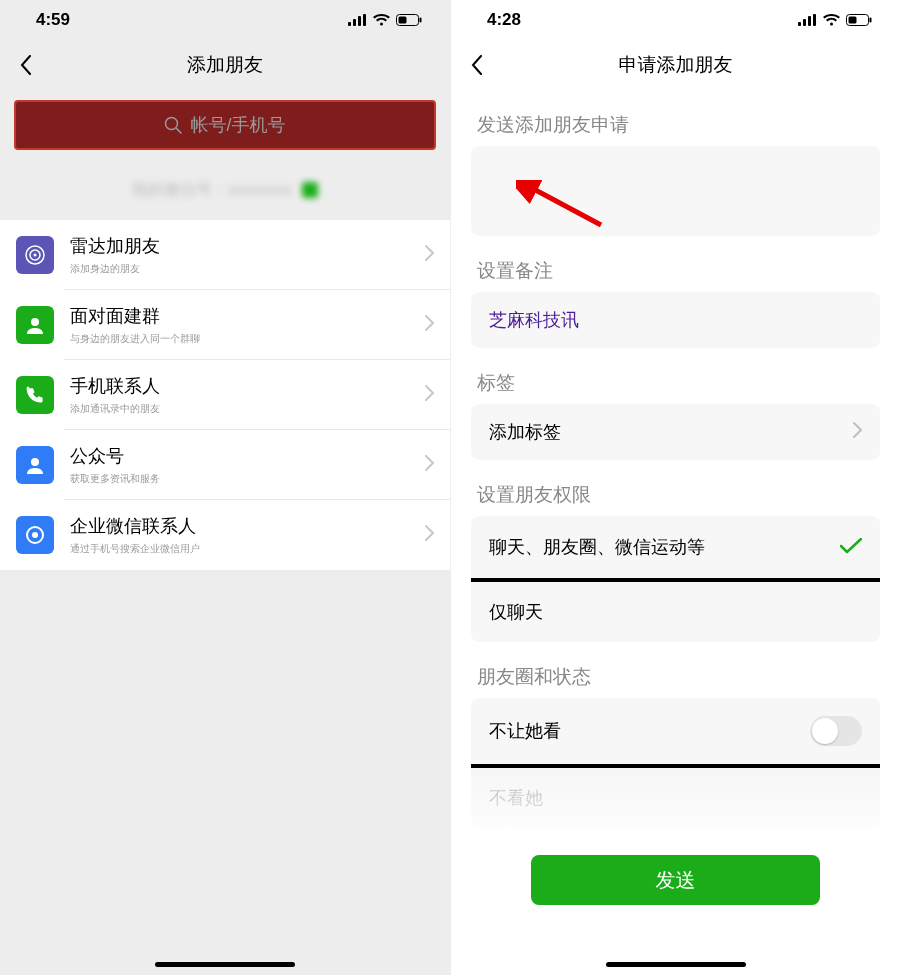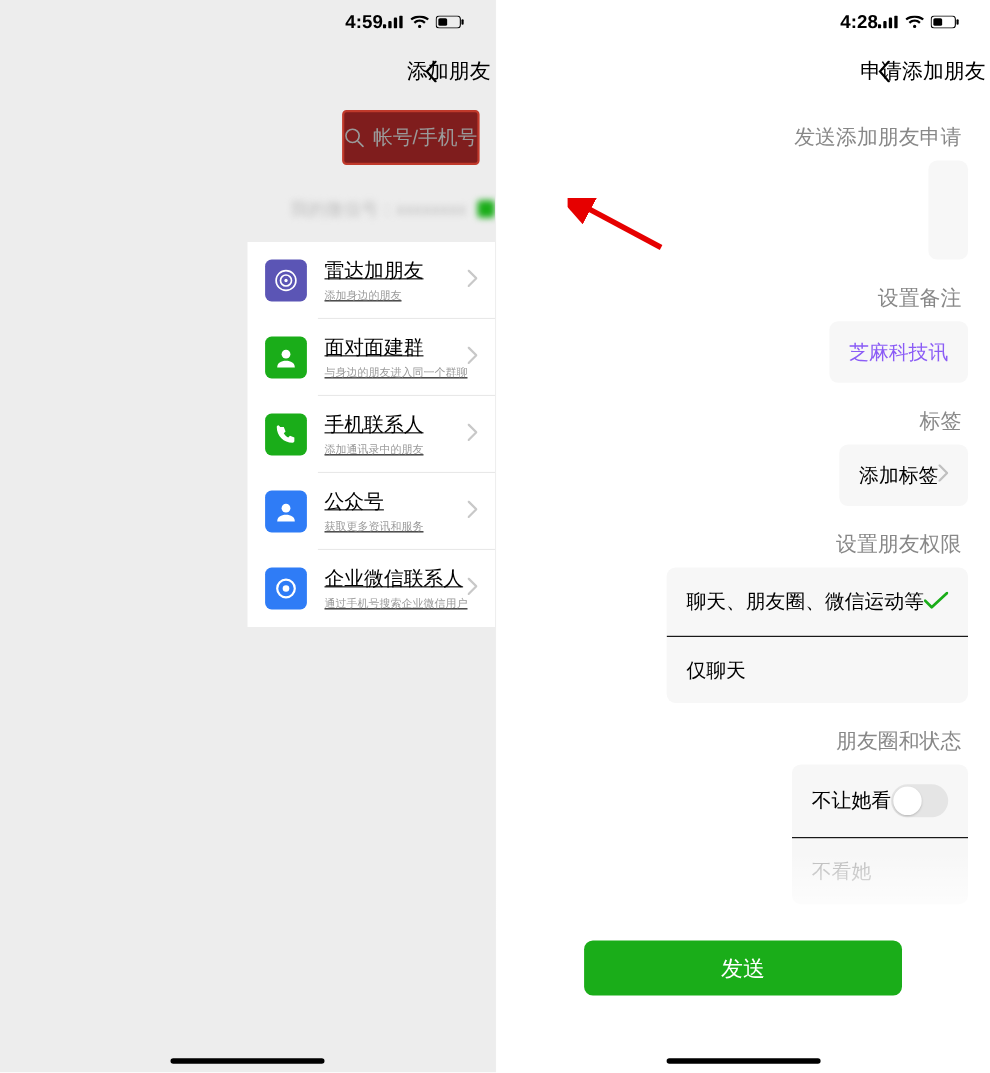--- a/index.html
+++ b/index.html
@@ -11,21 +11,20 @@
     display: flex;
     overflow: hidden;
   }
   .phone {
     width: 450px;
     height: 975px;
     position: relative;
     background: #fff;
     display: flex;
     flex-direction: column;
-    align-items: flex-end;
   }
   .phone.left { background: #ededed; }
   .phone.right { border-left: 1px solid #eee; }
 
   
   .status-bar {
     height: 40px;
     display: flex;
     justify-content: space-between;
     align-items: center;
@@ -88,50 +87,50 @@
   .cell:not(:last-child)::after{
     content:"";position:absolute;left:64px;right:0;bottom:0;height:1px;background:#e8e8e8;
   }
   .cell .icon-box {
     width: 38px; height: 38px;
     border-radius: 6px;
     display:flex;align-items:center;justify-content:center;
     margin-right: 16px;
     flex-shrink:0;
   }
-  .cell .texts { flex:1;text-decoration:underline; }
+  .cell .texts { flex:1; }
   .cell .title { font-size: 18px; color:#000; margin-bottom:4px;}
   .cell .sub { font-size: 10px; color:#9a9a9a; }
   .chevron { color:#c8c8c8; }
   .left .spacer { flex:1; background:#ededed; }
 
   
   .section-label {
     font-size: 19px; color:#888; padding: 22px 26px 8px;
   }
   .card {
     margin: 0 20px;
     background: #f7f7f7;
     border-radius: 8px;
     padding: 16px 18px;
     font-size: 18px;
     color: #000;
     position: relative;
   }
   .card.tall { height: 90px; }
-  .card .placeholder { color:#8b5cf6; }
+  .card .placeholder { color:#4c1d95; }
   .select-row {
     display:flex;align-items:center;justify-content:space-between;
   }
   .perm-group { margin: 0 20px; background:#f7f7f7; border-radius:8px; overflow:hidden;}
   .perm-row {
     padding: 18px 18px;
     font-size: 18px;
     display:flex;align-items:center;justify-content:space-between;
-    border-bottom:1px solid #000000;
+    border-bottom:4px solid #000000;
   }
   .perm-row:last-child{border-bottom:none;}
   .check { color:#1aad19; font-size:22px; }
   .toggle {
     width:52px;height:30px;background:#e5e5e5;border-radius:15px;position:relative;
   }
   .toggle::after{content:"";position:absolute;width:26px;height:26px;border-radius:50%;background:#fff;top:2px;left:2px;box-shadow:0 1px 2px rgba(0,0,0,0.2);}
 
   .fade-bottom {
     pointer-events:none;

